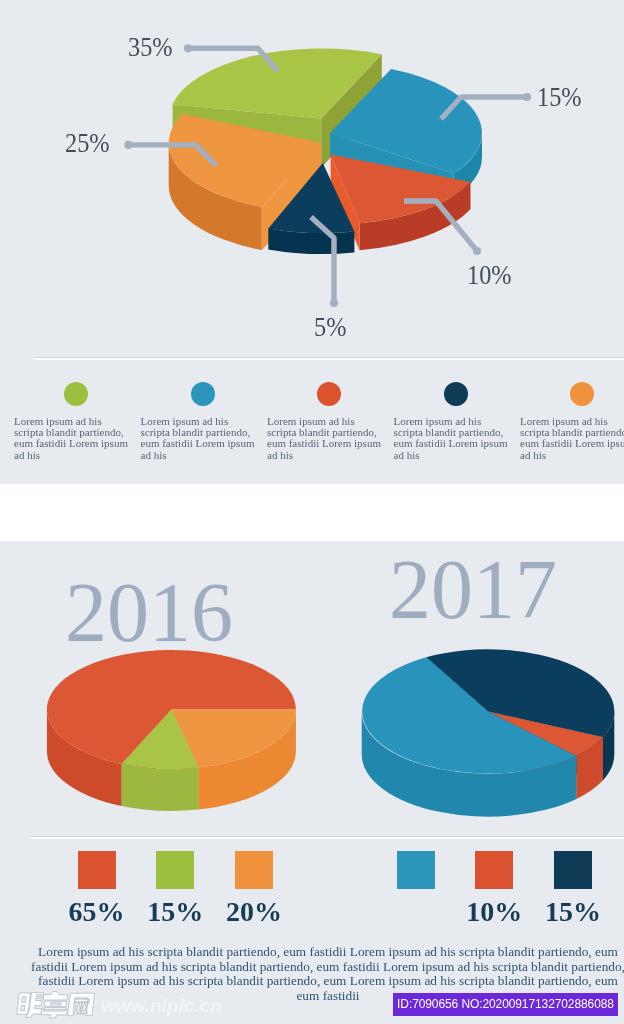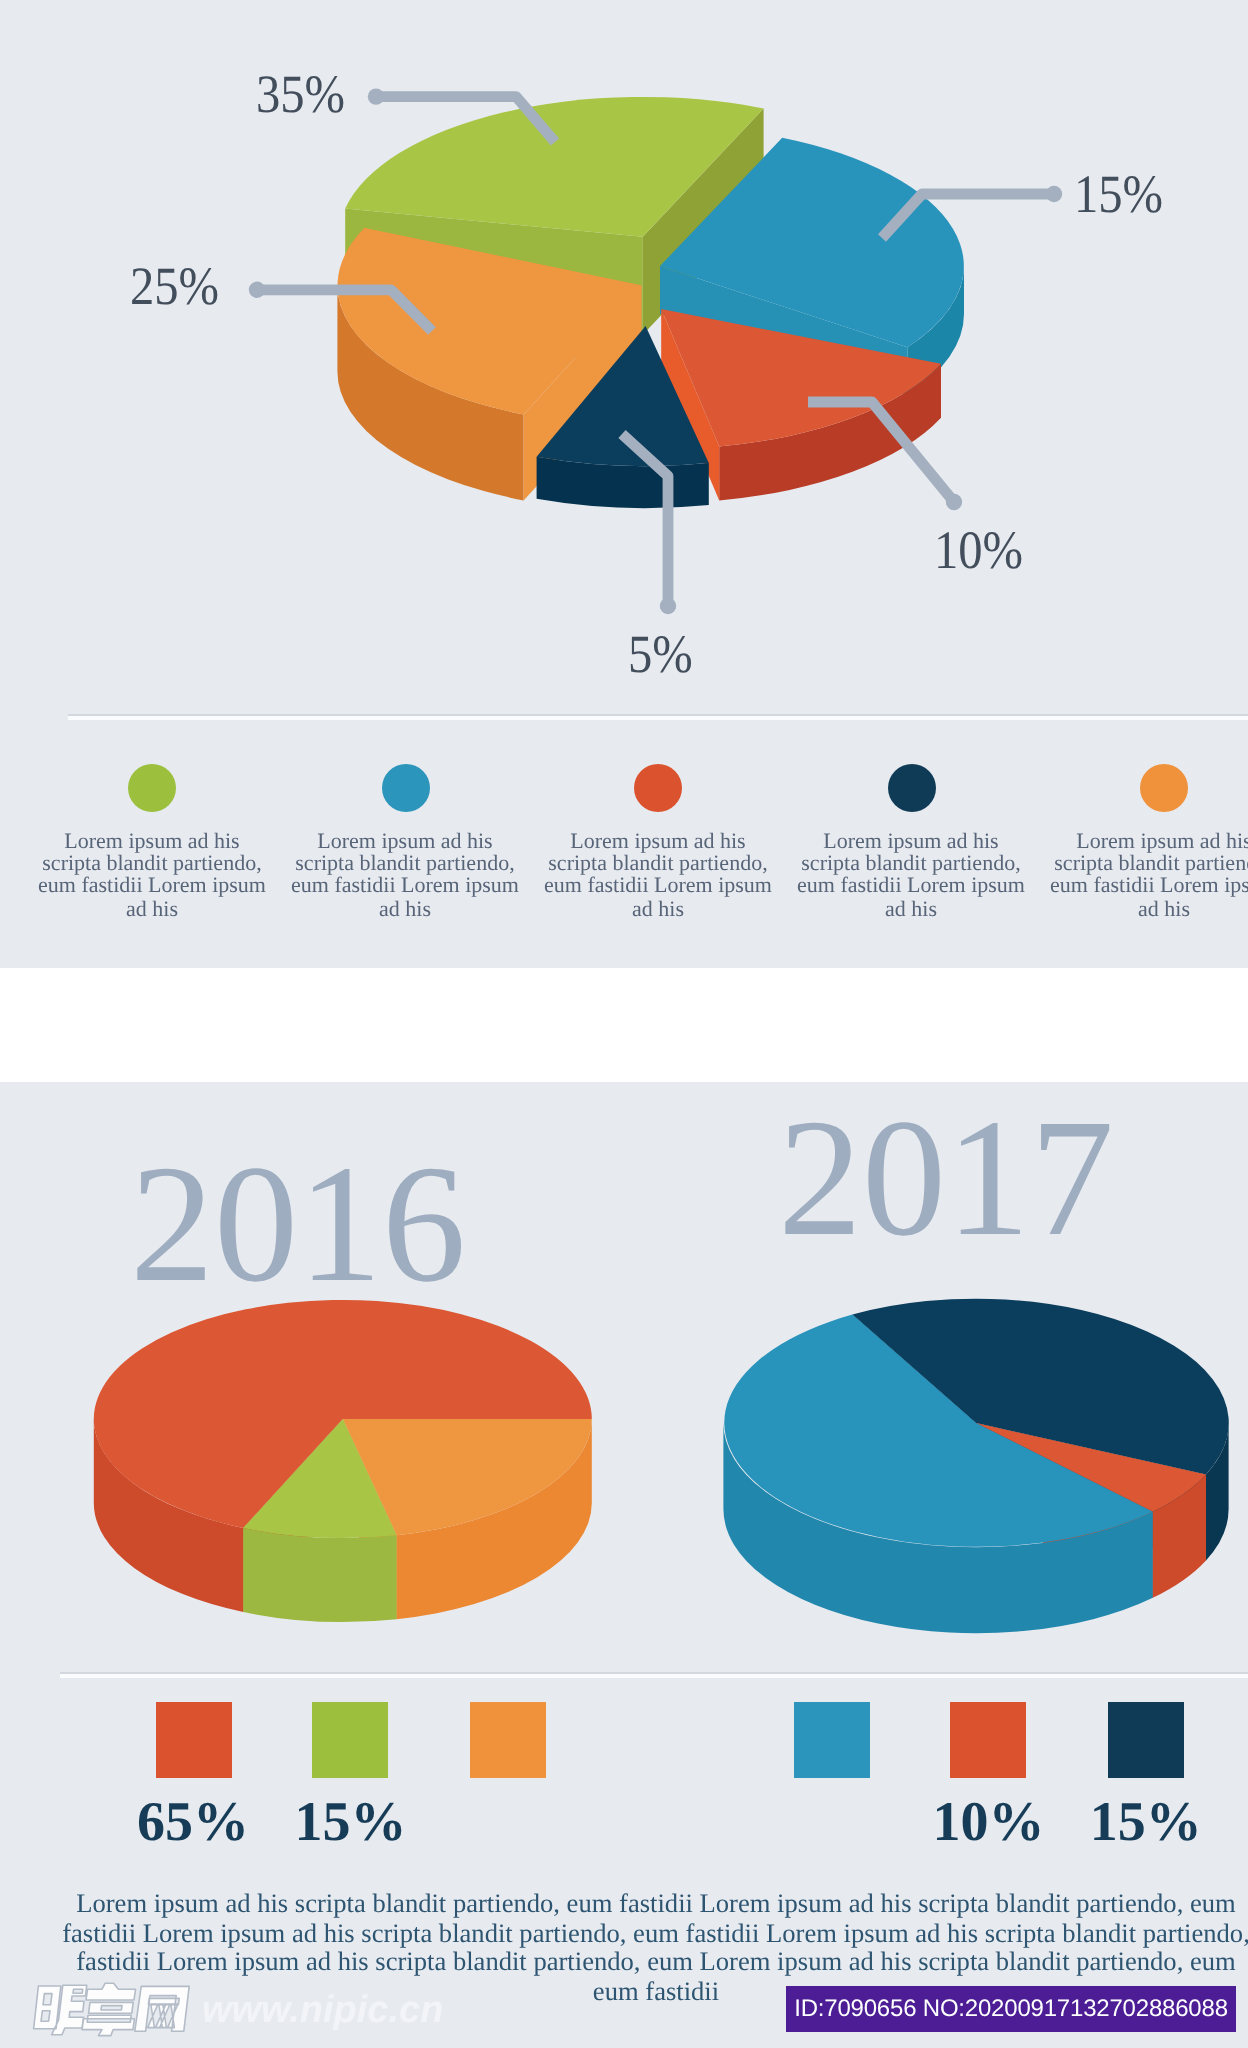--- a/index.html
+++ b/index.html
@@ -8,26 +8,26 @@
      font-family:"Liberation Serif","DejaVu Serif",serif;}
 .page{position:relative;width:624px;height:752px;background:#fff;}
 .panel{position:absolute;left:0;width:624px;background:#e7eaef;}
 #panel-top{top:0;height:484px;}
 #panel-bottom{top:541px;height:483px;}
 svg.layer{position:absolute;left:0;top:0;overflow:visible;}
 .lbl{position:absolute;color:#434e5c;font-size:27px;line-height:1;white-space:nowrap;transform:scaleX(0.9);transform-origin:0 0;}
 .divider{position:absolute;height:1px;background:#d3d8df;}
 .divider::after{content:"";position:absolute;left:0;top:1px;width:100%;height:2px;background:#fbfcfd;}
 .legdot{position:absolute;border-radius:50%;width:24px;height:24px;}
-.legtxt{position:absolute;color:#586579;font-size:11px;line-height:11.4px;text-align:center;width:124px;}
+.legtxt{position:absolute;color:#586579;font-size:11px;line-height:11.4px;text-align:left;width:124px;}
 .year{position:absolute;color:#9fadc0;font-size:84px;line-height:1;}
 .sq{position:absolute;width:38px;height:38px;}
 .pct{position:absolute;color:#163c57;font-size:28px;line-height:1;text-align:center;width:100px;font-weight:bold;}
 .para{position:absolute;left:16px;width:624px;text-align:center;color:#2d5571;font-size:13.3px;line-height:14.5px;}
-.idbar{position:absolute;background:#4c1d95;color:#fff;font-family:"Liberation Sans","DejaVu Sans",sans-serif;
+.idbar{position:absolute;background:#6d28d9;color:#fff;font-family:"Liberation Sans","DejaVu Sans",sans-serif;
        font-size:12px;line-height:22.5px;text-align:center;white-space:nowrap;letter-spacing:-0.1px;}
 .wmtxt{position:absolute;color:#f2f4f7;font-family:"Liberation Sans","DejaVu Sans",sans-serif;
        font-style:italic;font-weight:bold;font-size:19px;line-height:1;}
 </style>
 </head>
 <body>
 
 <div class="page">
  <div class="panel" id="panel-top"></div>
  <div class="panel" id="panel-bottom"></div>
@@ -161,20 +161,21 @@
    <path d="M 488.0 711.5 L 576.4 755.9 A 126.3 62.1 0 1 1 426.2 657.3 Z" fill="#2893bb"></path>
   </g>
   </g>
  </svg>
  <div class="divider" style="left:30px;top:836px;width:594px"></div>
  <div class="sq" style="left:77.5px;top:851px;background:#da532e"></div>
  <div class="pct" style="left:46.5px;top:898px">65%</div>
  <div class="sq" style="left:156.2px;top:851px;background:#9dbf3e"></div>
  <div class="pct" style="left:125.2px;top:898px">15%</div>
  <div class="sq" style="left:234.9px;top:851px;background:#f0913c"></div>
+ <div class="pct" style="left:203.9px;top:898px">20%</div>
  <div class="sq" style="left:396.7px;top:851px;background:#2c95bb"></div>
  <div class="sq" style="left:475.3px;top:851px;background:#da532e"></div>
  <div class="pct" style="left:444.3px;top:898px">10%</div>
  <div class="sq" style="left:553.9px;top:851px;background:#0f3b56"></div>
  <div class="pct" style="left:522.9px;top:898px">15%</div>
  <div class="para" style="top:945px">
   <div>Lorem ipsum ad his scripta blandit partiendo, eum fastidii Lorem ipsum ad his scripta blandit partiendo, eum</div>
   <div>fastidii Lorem ipsum ad his scripta blandit partiendo, eum fastidii Lorem ipsum ad his scripta blandit partiendo,</div>
   <div>fastidii Lorem ipsum ad his scripta blandit partiendo, eum Lorem ipsum ad his scripta blandit partiendo, eum</div>
   <div>eum fastidii</div>

